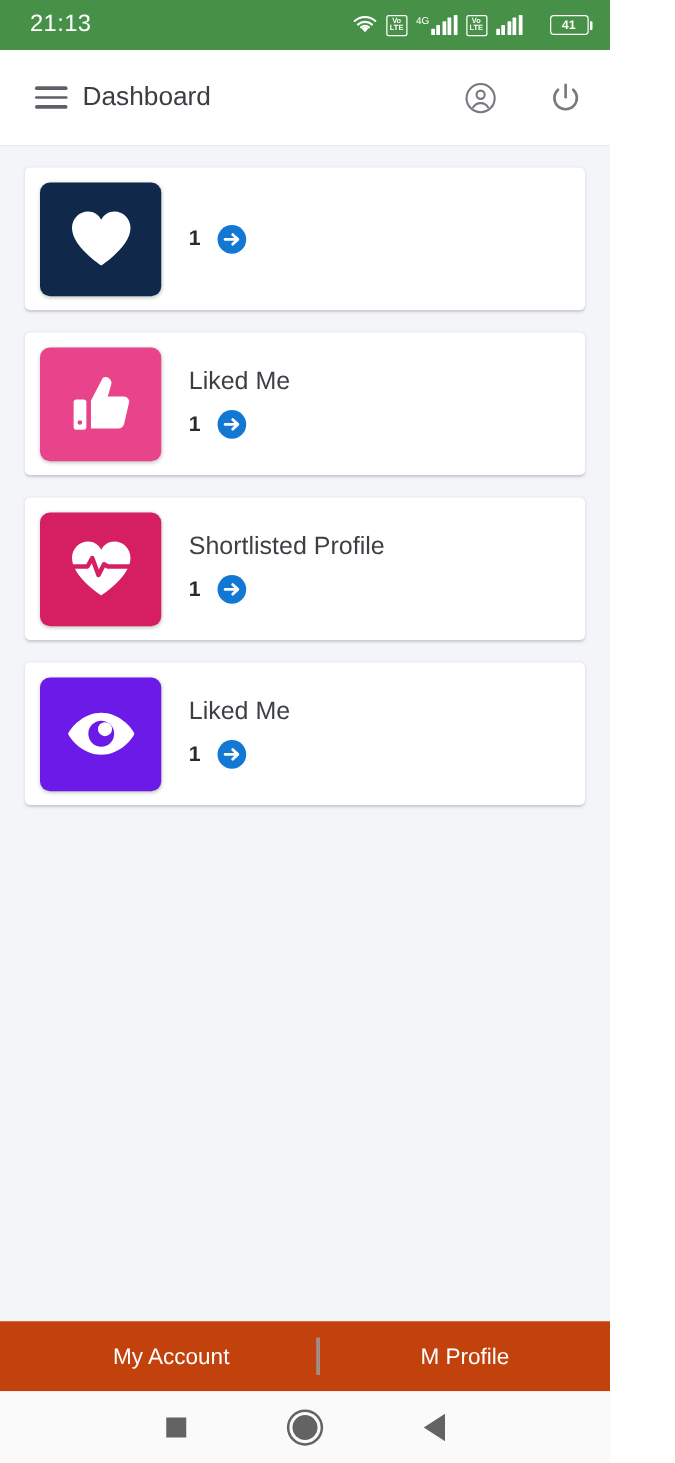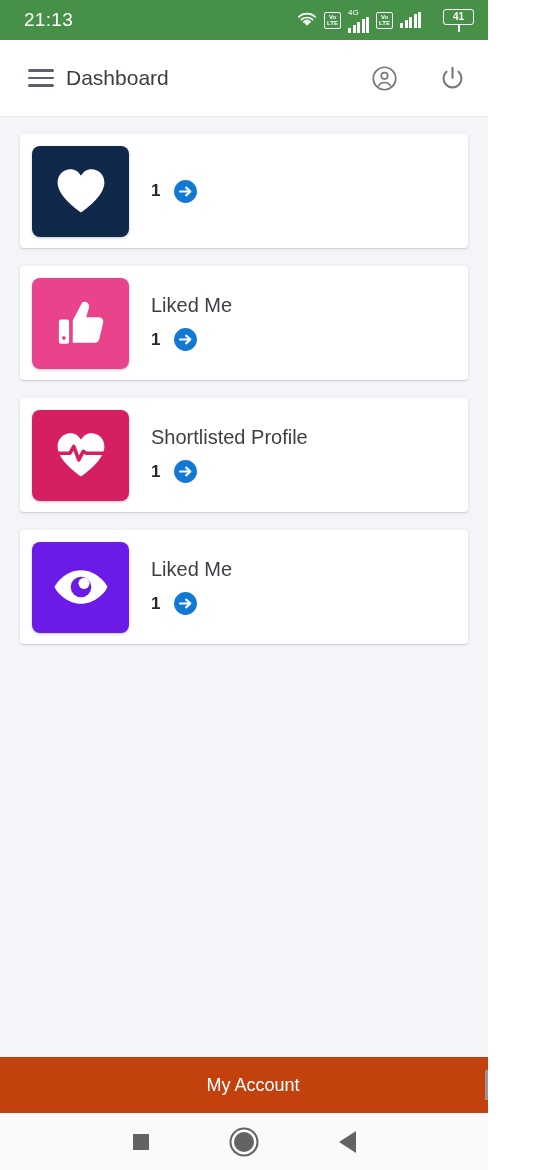--- a/index.html
+++ b/index.html
@@ -22,21 +22,21 @@
     background:#479047;
     display:flex; align-items:center;
     padding:0 14px 0 24px;
     color:#ffffff;
   }
   .status-clock { font-size:19px; letter-spacing:.3px; }
   .status-icons {
     margin-left:auto;
     display:flex; align-items:center; gap:7px;
   }
-  .si { display:flex; align-items:center;flex-direction:column; }
+  .si { display:flex; align-items:center; }
   .volte-badge {
     width:17px; height:17px;
     border:1.6px solid #ffffff; border-radius:2px;
     display:flex; flex-direction:column;
     align-items:center; justify-content:center;
     line-height:1;
   }
   .volte-badge b {
     font-size:6px; font-weight:700; display:block;
   }
@@ -315,20 +315,21 @@
         </div>
       </div>
     </div>
 
   </div>
 
   <div class="tab-bar">
     <div class="tab-item">My Account</div>
     <div class="tab-divider"></div>
     <div class="tab-divider"></div>
+    <div class="tab-item">M Profile</div>
   </div>
 
   <div class="android-nav">
     <div class="nav-btn">
         <span class="nav-square"></span>
       </div>
     <div class="nav-btn">
         <span class="nav-circle"></span>
       </div>
     <div class="nav-btn">

